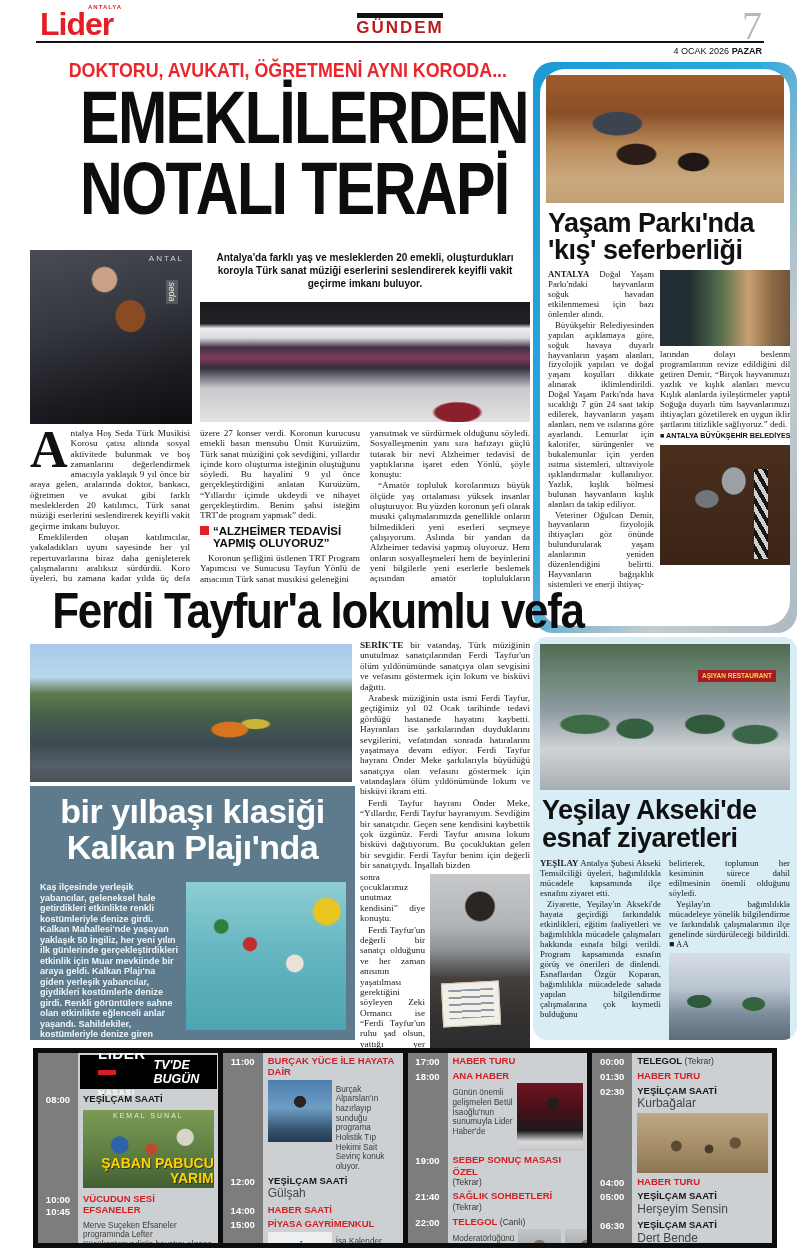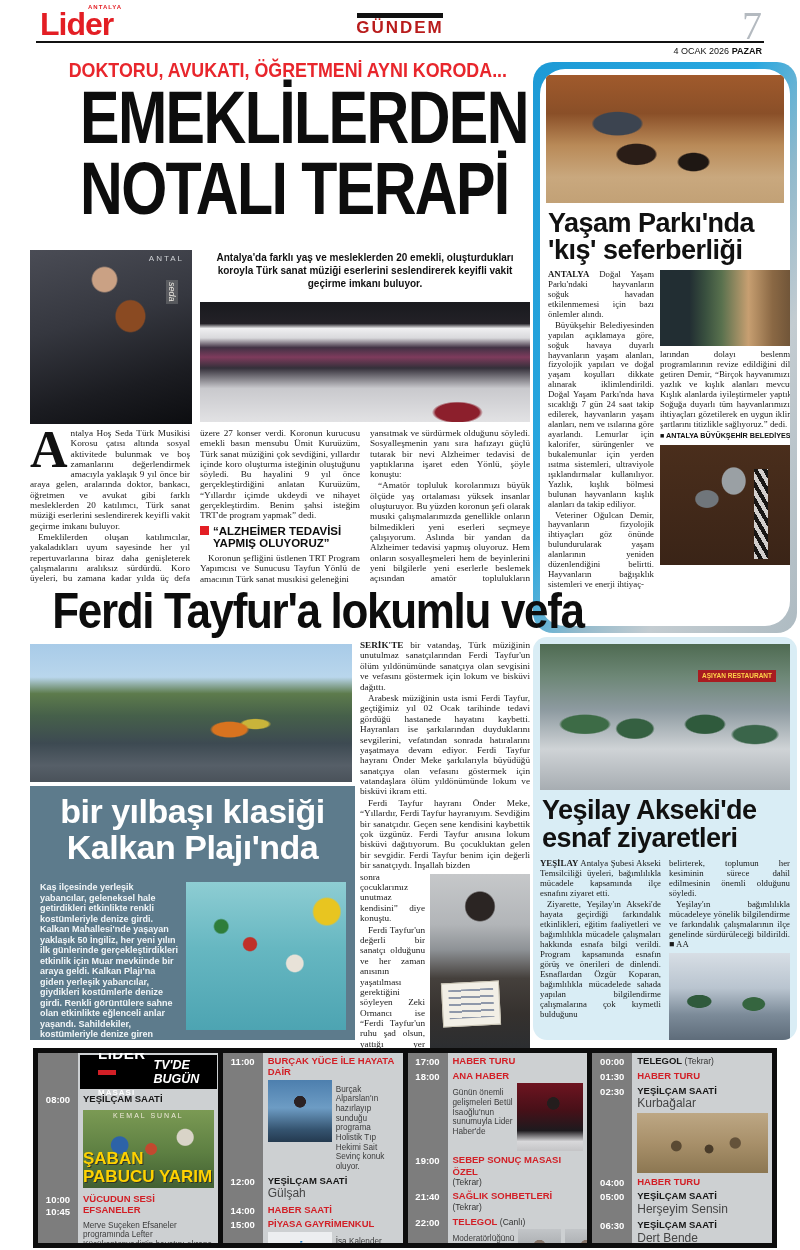--- a/index.html
+++ b/index.html
@@ -139,21 +139,21 @@
   .tv-logo .l2 { color:#fff; font-weight:800; font-size:8px; letter-spacing:1px; }
   .tv-logo .lbar { display:inline-block; width:18px; height:5px; background:#d21f26; margin-right:2px; vertical-align:middle; }
   .tv-logo .tvtitle { color:#fff; font-weight:800; font-style:italic; font-size:12.5px; margin-left:auto; }
   .ph-poster { width:100%; height:78px; position:relative; margin:2px 0;
     background:
       radial-gradient(circle at 28% 45%, #2d63a8 0 8%, rgba(0,0,0,0) 9%),
       radial-gradient(circle at 52% 50%, #c2492f 0 7%, rgba(0,0,0,0) 8%),
       radial-gradient(circle at 78% 35%, #d9d4c8 0 7%, rgba(0,0,0,0) 8%),
       linear-gradient(180deg,#7b9a54 0%,#5d7f42 55%,#415f32 100%); }
   .ph-poster .ptop { position:absolute; top:2px; width:100%; text-align:center; color:#efe9da; font-size:7px; letter-spacing:2px; }
-  .ph-poster .ptitle { position:absolute; bottom:3px; width:100%; text-align:left; color:#ffd200; font-weight:800; font-size:17px; line-height:1.02; text-shadow:1px 1px 0 rgba(40,40,40,.8);margin-top:20px; }
+  .ph-poster .ptitle { position:absolute; bottom:3px; width:100%; text-align:right; color:#ffd200; font-weight:800; font-size:14px; line-height:1.02; text-shadow:1px 1px 0 rgba(40,40,40,.8);margin-top:20px; }
   .ph-burcak { flex:none; width:64px; height:62px;
     background:
       radial-gradient(circle at 50% 35%, #2b2224 0 11%, rgba(0,0,0,0) 12%),
       linear-gradient(180deg,#4d7fae 0%,#6d9cc4 45%,#355470 80%,#243a50 100%); }
   .ph-inen { flex:none; width:64px; height:50px; background:#eceef0; position:relative;
     background-image:radial-gradient(circle at 28% 55%, #8d8f92 0 14%, rgba(0,0,0,0) 15%); }
   .ph-inen .inen { position:absolute; right:3px; top:6px; color:#1b75bb; font-weight:900; font-style:italic; font-size:15px; }
   .ph-anahaber { flex:none; width:66px; height:68px;
     background:
       radial-gradient(circle at 55% 30%, #241d1d 0 10%, rgba(0,0,0,0) 11%),

